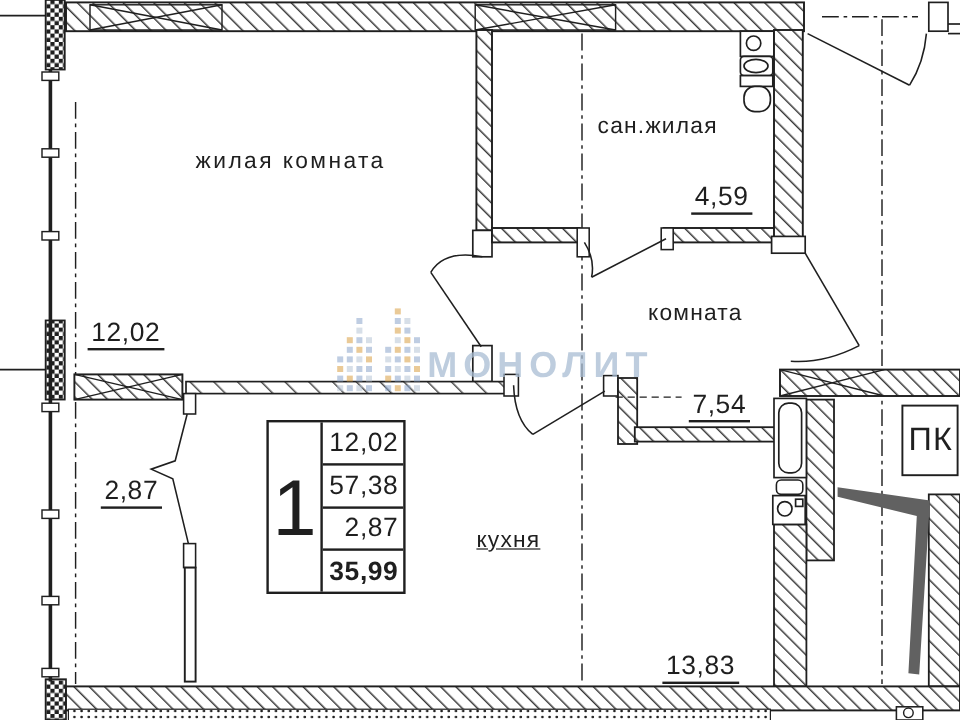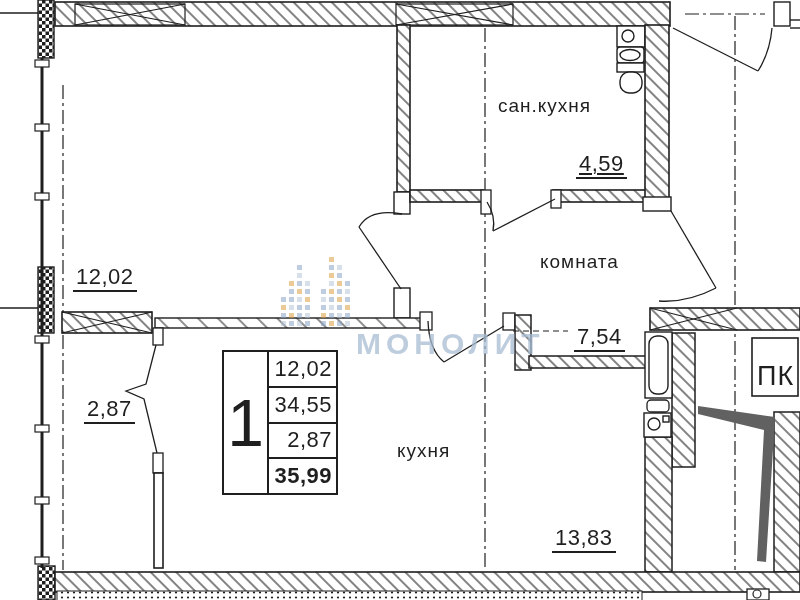--- a/index.html
+++ b/index.html
@@ -20,21 +20,21 @@
     font-size:66px;font-weight:400;box-sizing:border-box;
   }
   .stamp-right{flex:1;display:flex;flex-direction:column;}
   .stamp-cell{
     flex:1;border-bottom:2px solid var(--line,#1f1f1f);display:flex;align-items:center;justify-content:flex-end;
     font-size:22px;padding-right:4px;box-sizing:border-box;letter-spacing:.5px;
   }
   .stamp-cell:last-child{border-bottom:none;font-weight:bold;}
   .stair{font-size:27px;letter-spacing:1px;}
   .wm-text{
-    font-size:30px;font-weight:bold;letter-spacing:5px;color:var(--watermark,#a9bdd3);opacity:.75;margin-top:39px;
+    font-size:30px;font-weight:bold;letter-spacing:5px;color:var(--watermark,#a9bdd3);opacity:.75;
   }
 </style>
 </head>
 <body>
 
 <div class="plan">
 
 <svg width="800" height="600" viewBox="0 0 800 600">
   <defs>
     <pattern id="hatch" width="9" height="9" patternUnits="userSpaceOnUse" patternTransform="rotate(45)">
@@ -254,38 +254,39 @@
           <rect x="345" y="297" width="5" height="5" fill="#8ba6cc"></rect>
           <rect x="345" y="305" width="5" height="5" fill="#d99f43"></rect>
           <rect x="345" y="313" width="5" height="5" fill="#8ba6cc"></rect>
           <rect x="345" y="321" width="5" height="5" fill="#b7c5d6"></rect>
     </g>
   </g>
 </svg>
 
   <div class="lbl wm-text" style="left:356px;top:290px;">МОНОЛИТ</div>
 
+  <div class="lbl room" style="left:163px;top:125px;letter-spacing:2px;">жилая комната</div>
   <div class="lbl dim" style="left:73px;top:266px;">12,02</div>
 
-  <div class="lbl room" style="left:498px;top:96px;">сан.кухня</div>
-  <div class="lbl dim" style="left:576px;top:153px;text-decoration:underline;">4,59</div>
+  <div class="lbl room" style="left:498px;top:96px;">сан.жилая</div>
+  <div class="lbl dim" style="left:576px;top:153px;">4,59</div>
 
   <div class="lbl room" style="left:540px;top:252px;">комната</div>
   <div class="lbl dim" style="left:574px;top:326px;">7,54</div>
 
-  <div class="lbl room" style="left:397px;top:441px;">кухня</div>
-  <div class="lbl dim" style="left:552px;top:527px;">13,83</div>
+  <div class="lbl room" style="left:397px;top:441px;text-decoration:underline;">кухня</div>
+  <div class="lbl dim" style="left:552px;top:544px;">13,83</div>
 
   <div class="lbl dim" style="left:84px;top:398px;">2,87</div>
 
-  <div class="lbl stair" style="left:757px;top:353px;margin-top:10px;">ПК</div>
+  <div class="lbl stair" style="left:757px;top:353px;">ПК</div>
 
   <div class="stamp">
     <div class="stamp-left">1</div>
     <div class="stamp-right">
       <div class="stamp-cell">12,02</div>
-      <div class="stamp-cell">34,55</div>
+      <div class="stamp-cell">57,38</div>
       <div class="stamp-cell">2,87</div>
       <div class="stamp-cell">35,99</div>
     </div>
   </div>
 
 </div>
 
 </body></html>

